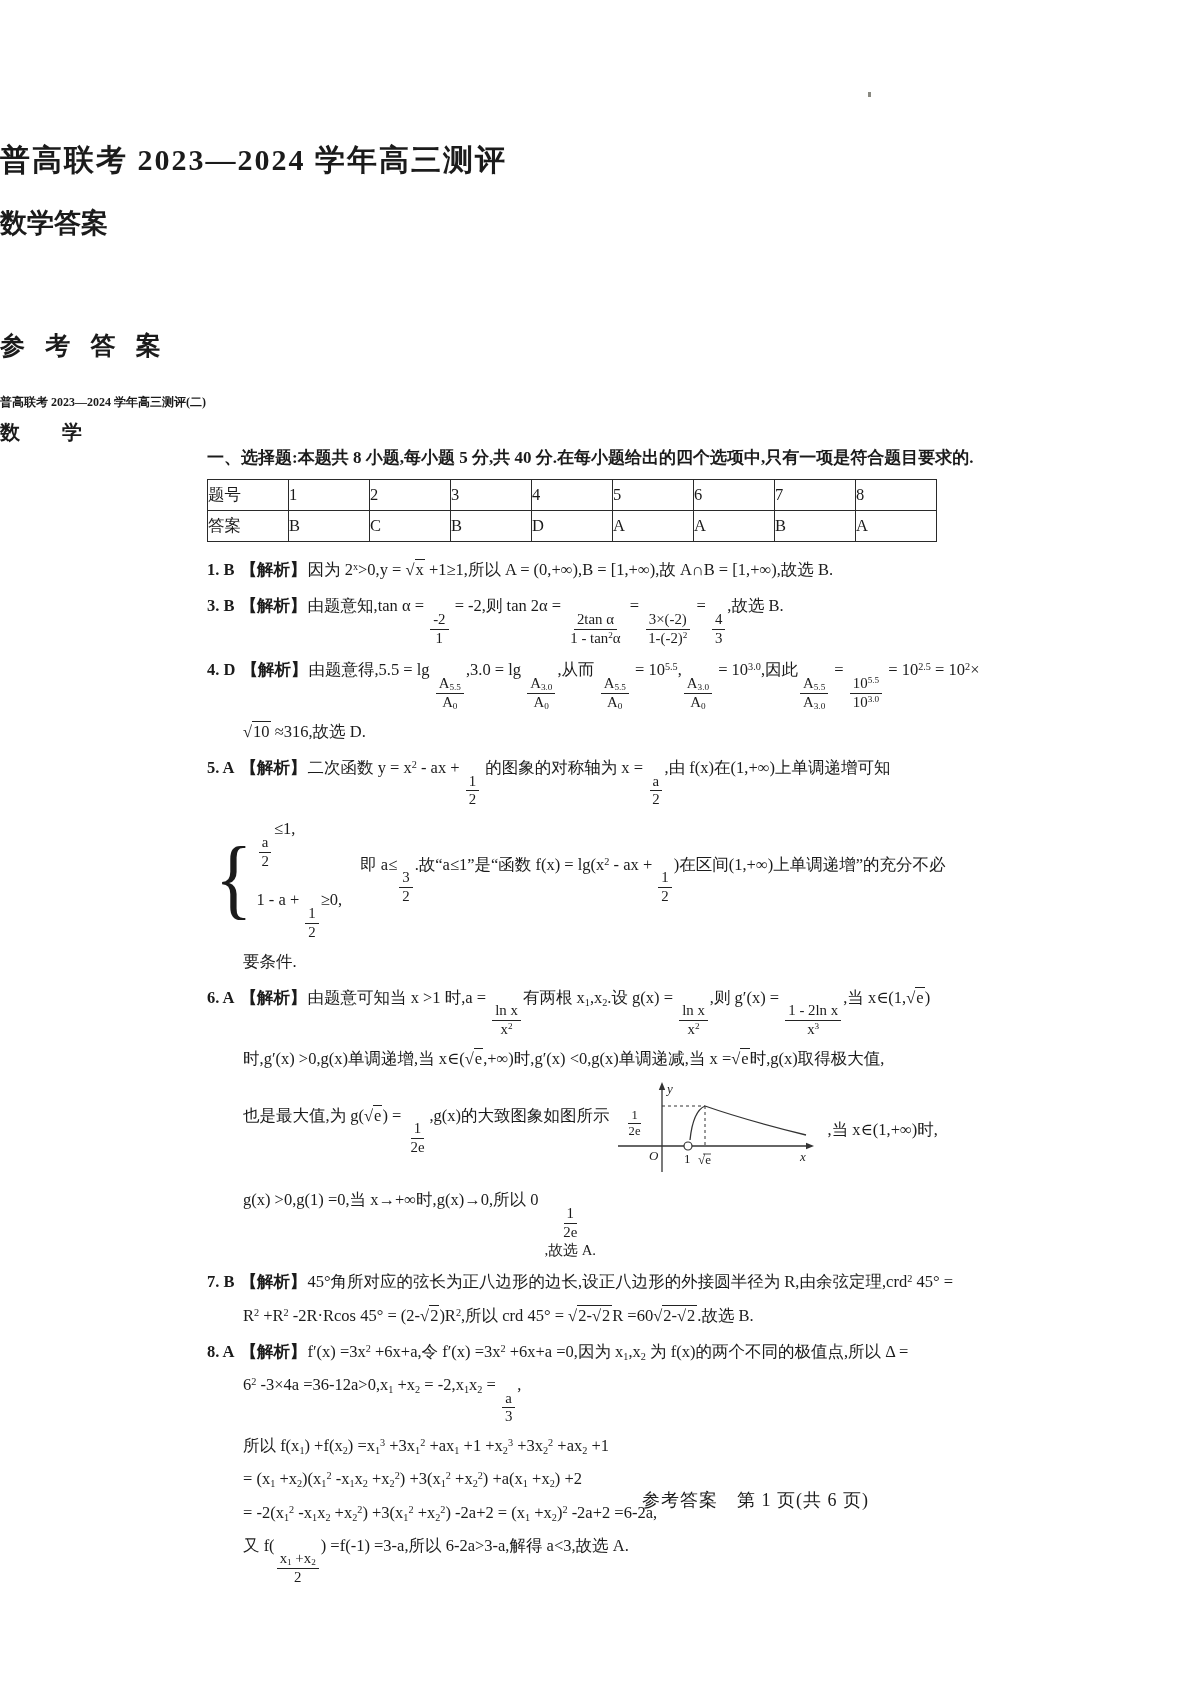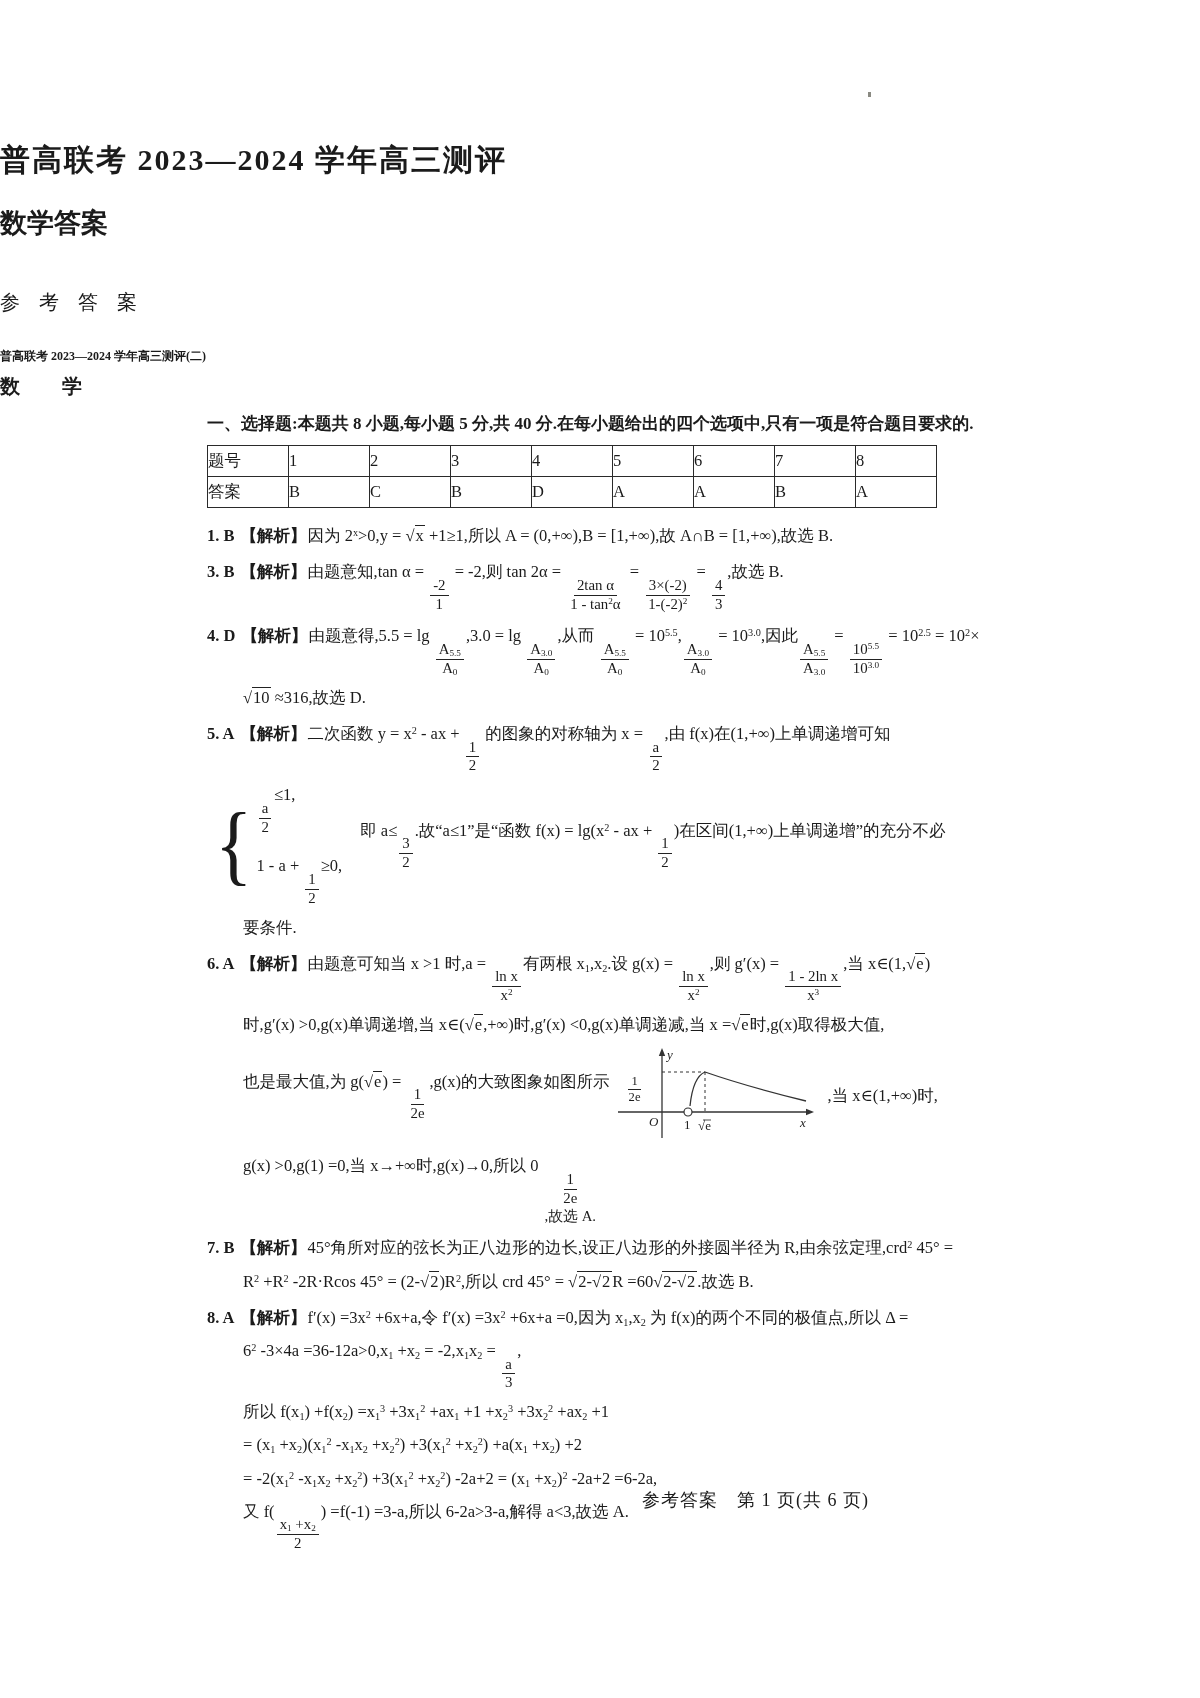--- a/index.html
+++ b/index.html
@@ -3,25 +3,25 @@
 <meta charset="utf-8">
 <style>
   html,body{margin:0;padding:0}
   body{width:1200px;height:1698px;background:#fff;position:relative;overflow:hidden;
        font-family:"Liberation Serif","DejaVu Serif",serif;color:#1b1b1b;}
   .doc{position:absolute;left:0;top:0;width:1200px;height:1698px}
   .dot{position:absolute;left:868px;top:92px;width:3px;height:5px;background:#8a8a82}
   .heads{width:1116px;text-align:left}
   .t1{padding-top:140px;font-size:30px;font-weight:700;letter-spacing:2px}
   .t2{font-size:27px;font-weight:700;margin-top:24px}
-  .h1{font-size:20px;font-weight:400;letter-spacing:7px;margin-top:48px}
+  .h1{font-size:25px;font-weight:700;letter-spacing:7px;margin-top:88px}
   .h2{font-size:12px;font-weight:700;margin-top:32px}
   .h3{font-size:20px;font-weight:700;margin-top:8px;letter-spacing:11px}
   .content{margin-left:207px;width:782px}
-  .instr{font-weight:700;font-size:17px;margin-top:12px;white-space:nowrap}
+  .instr{font-weight:700;font-size:17px;margin-top:0;white-space:nowrap}
   .atab{border-collapse:collapse;margin:10px 0 14px 0;width:730px;table-layout:fixed}
   .atab td{border:1.6px solid #2a2a2a;height:30px;font-size:16.5px;padding:0}
   .atab td:first-child{width:80px}
   .sols{font-size:16.5px}
   .sol{margin-bottom:9px}
   .sline{margin:6px 0;line-height:1.65}
   .cont{padding-left:36px}
   .lead{font-weight:700;margin-right:6px;white-space:nowrap}
   .lab{margin-right:1px}
   sup{font-size:62%;vertical-align:0.5em;line-height:0}

